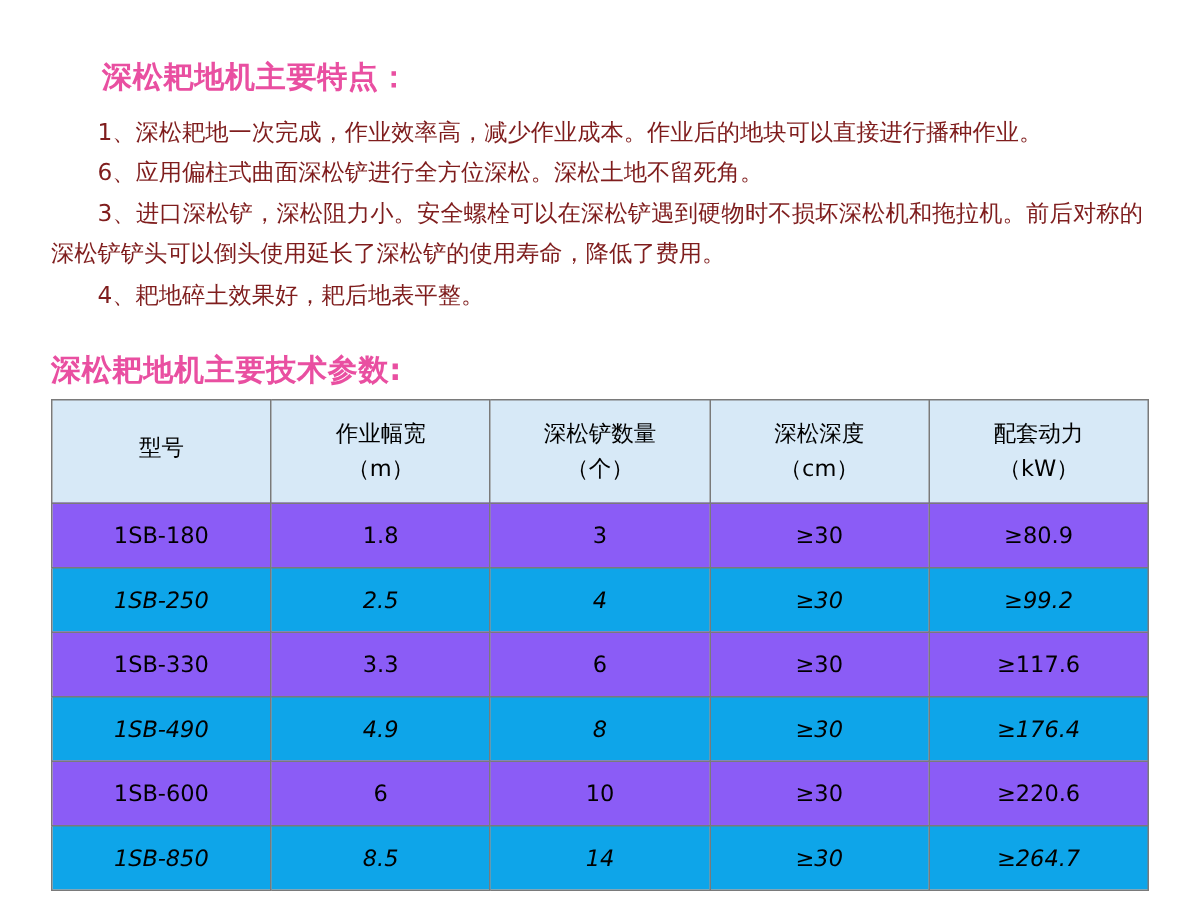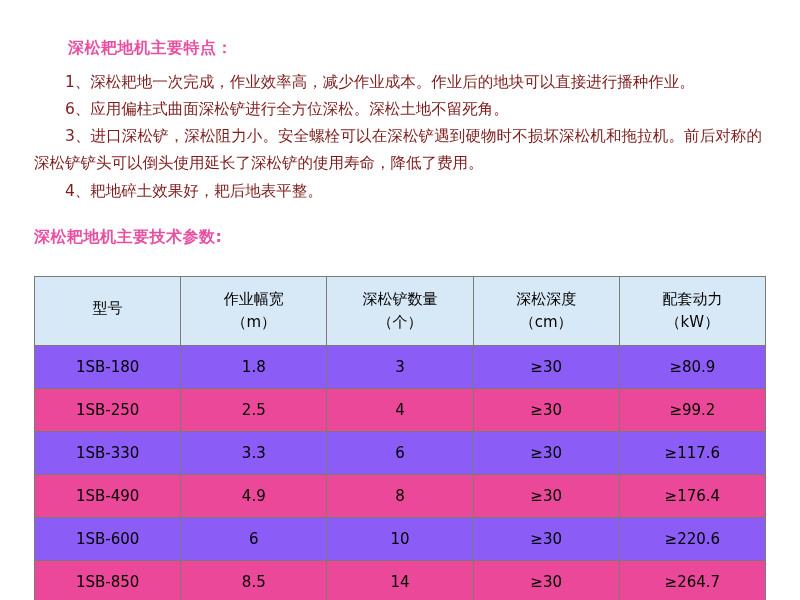--- a/index.html
+++ b/index.html
@@ -16,28 +16,28 @@
   }
   .page {
     position: relative;
     width: 800px;
     height: 600px;
     box-sizing: border-box;
     padding: 38px 34px 10px 34px;
   }
   .heading {
     color: #e94fa1;
-    font-size: 16px;
+    font-size: 20px;
     font-weight: bold;
     letter-spacing: 0.5px;
     margin: 0 0 10px 34px;
   }
   .heading.second {
     margin-top: 22px;
-    margin-bottom: 28px;
+    margin-bottom: 6px;
     margin-left: 0px;
   }
   .para {
     font-size: 15.5px;
     line-height: 1.75;
     color: #7f1d1d;
     margin: 0 0 0 0;
     text-align: justify;
     padding: 0 4px 0 0;
   }
@@ -58,21 +58,22 @@
     padding: 6px 2px;
     height: 30px;
   }
   table.spec thead th {
     background: #d7e9f7;
     font-weight: normal;
     height: 56px;
     line-height: 1.5;
   }
   table.spec tbody tr.alt td {
-    background: #ec4899;
+    background: #0ea5e9;
+    font-style: italic;
   }
   table.spec tbody tr td {
     background: #8b5cf6;
   }
   .col-model { width: 20%; font-family: Liberation Mono, monospace; }
   .col-width { width: 20%; }
   .col-count { width: 20%; }
   .col-depth { width: 20%; }
   .col-power { width: 20%; margin-left: 40px; }
   .unit-line { display: block; }

